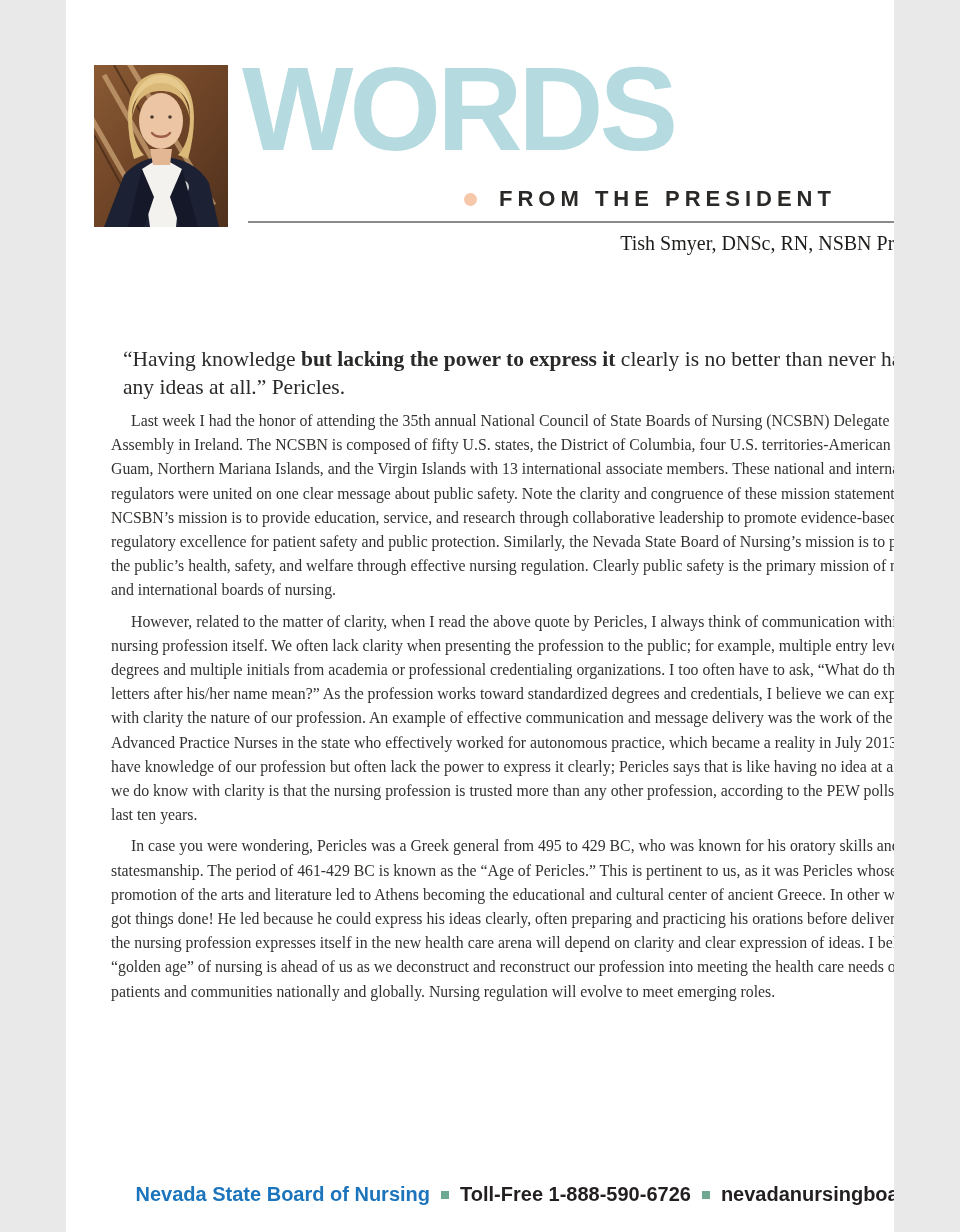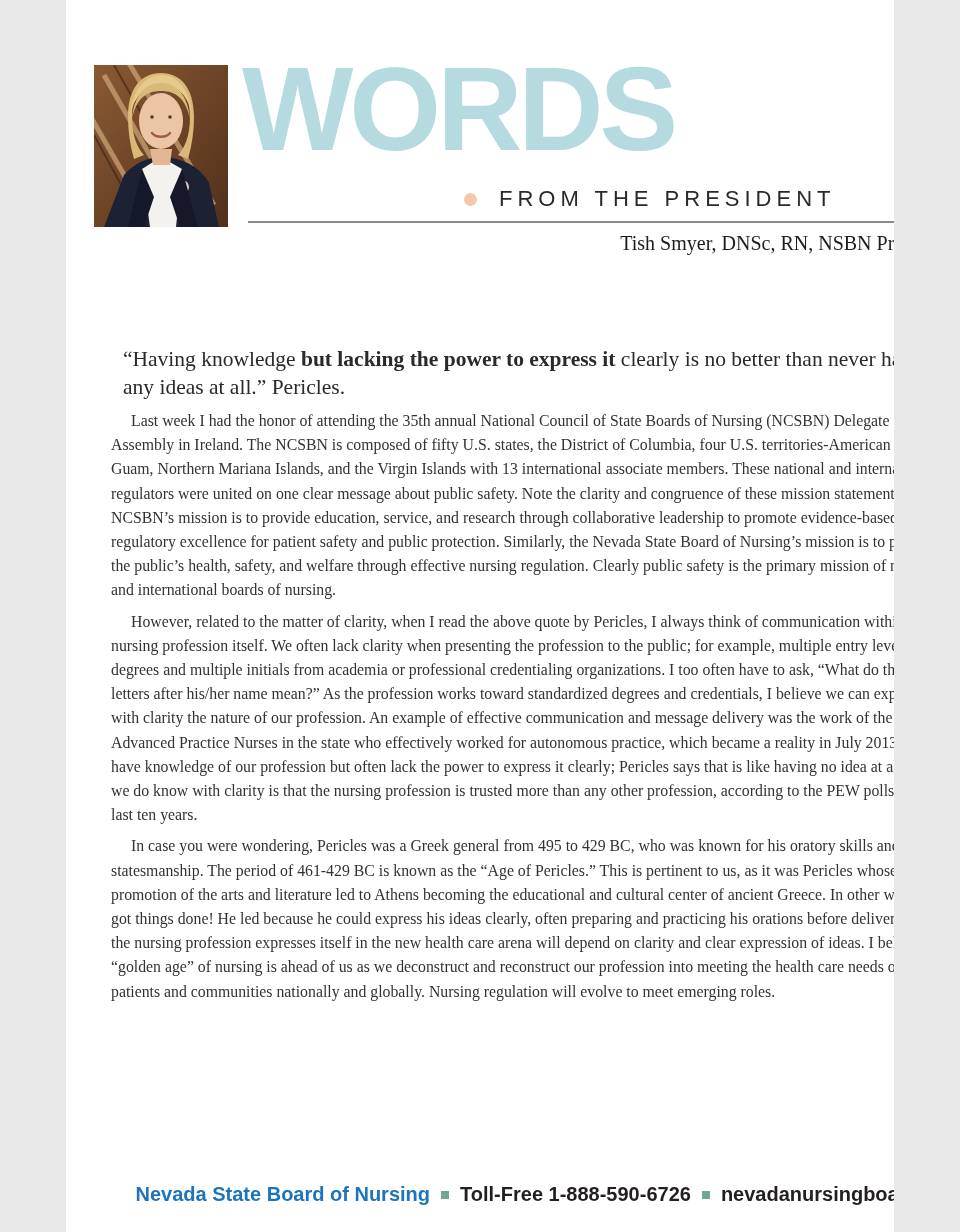--- a/index.html
+++ b/index.html
@@ -28,21 +28,21 @@
   .subtitle-row{
     position:absolute;left:398px;top:186px;
     display:flex;align-items:center;gap:22px;
   }
   .bullet-dot{
     width:13px;height:13px;border-radius:50%;
     background:#f6c7a9;flex:0 0 auto;
   }
   .subtitle{
     font-family:"Liberation Sans", sans-serif;
-    font-size:22px;font-weight:400;
+    font-size:22px;font-weight:700;
     letter-spacing:5px;
     color:#2a2927;white-space:nowrap;
   }
   .header-rule{
     position:absolute;left:182px;top:221px;width:703px;height:2px;
     background:#8a8a8a;
   }
   .byline{
     position:absolute;left:385px;top:232px;width:500px;
     text-align:right;

